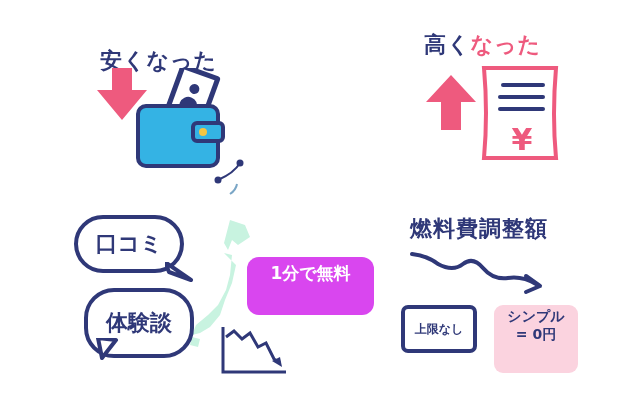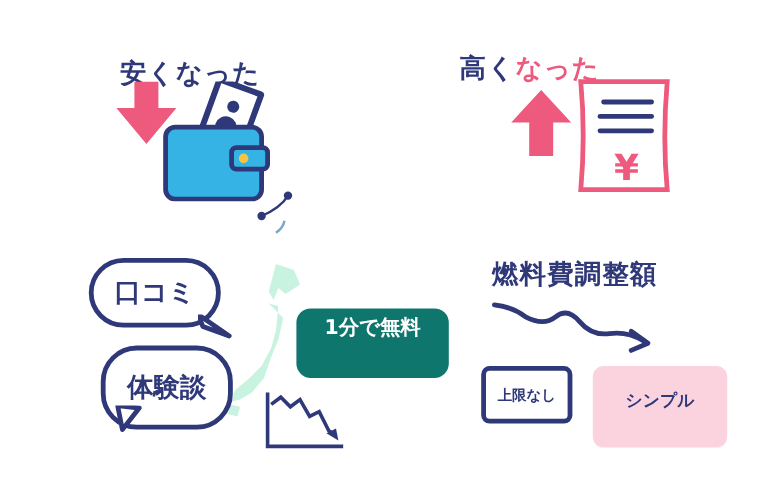--- a/index.html
+++ b/index.html
@@ -2,25 +2,25 @@
 <html><head>
 <meta charset="utf-8">
 <style>
   html,body{margin:0;padding:0;background:#ffffff;}
   body{width:640px;height:400px;position:relative;overflow:hidden;font-family:"DejaVu Sans","Liberation Sans",sans-serif;}
   .abs{position:absolute;}
   .navy{color:#2f3878;}
   .pink{color:#ee5a7e;}
   .title{font-weight:bold;font-size:22px;letter-spacing:1px;}
   .bubble{position:absolute;border:4px solid #2f3878;border-radius:30px;background:#fff;display:flex;align-items:center;justify-content:center;font-weight:bold;font-size:22px;color:#2f3878;box-sizing:border-box;}
-  .sim{position:absolute;left:247px;top:257px;width:127px;height:58px;background:#0f766e;border-radius:12px;color:#fff;font-weight:bold;text-align:center;box-sizing:border-box;padding-top:6px;}
+  .sim{position:absolute;left:247px;top:257px;width:127px;height:58px;background:#d946ef;border-radius:12px;color:#fff;font-weight:bold;text-align:center;box-sizing:border-box;padding-top:6px;}
   .sim .l1{font-size:17px;line-height:21px;}
   .sim .l2{font-size:13px;line-height:18px;margin-top:48px;}
   .limit{position:absolute;left:401px;top:305px;width:76px;height:48px;border:4px solid #2f3878;border-radius:7px;box-sizing:border-box;display:flex;align-items:center;justify-content:center;font-weight:bold;font-size:12px;color:#2f3878;text-align:center;}
-  .zero{position:absolute;left:494px;top:305px;width:112px;height:68px;background:#fbd3df;border-radius:9px;color:#2f3878;font-weight:bold;font-size:14px;line-height:18px;text-align:center;box-sizing:border-box;padding-top:20px;}
+  .zero{position:absolute;left:494px;top:305px;width:84px;height:68px;background:#fbd3df;border-radius:9px;color:#2f3878;font-weight:bold;font-size:14px;line-height:18px;text-align:center;box-sizing:border-box;padding-top:2px;}
 </style>
 </head>
 <body>
 
 <div class="abs title navy" style="left:100px;top:30px;margin-top:16px;">安くなった</div>
 
 <svg class="abs" style="left:95px;top:68px;" width="55" height="55">
   <polygon points="17,0 37,0 37,22 52,22 27,52 2,22 17,22" fill="#ee5a7e"></polygon>
 </svg>
 
@@ -36,21 +36,21 @@
   <circle cx="68" cy="64" r="4" fill="#f5c542"></circle>
 </svg>
 
 <svg class="abs" style="left:212px;top:158px;" width="40" height="40">
   <circle cx="28" cy="5" r="3.5" fill="#2f3878"></circle>
   <circle cx="6" cy="22" r="3.5" fill="#2f3878"></circle>
   <path d="M28 5 Q22 15 6 22" stroke="#2f3878" stroke-width="2" fill="none"></path>
   <path d="M18 36 Q24 32 25 26" stroke="#7aa6c6" stroke-width="2" fill="none"></path>
 </svg>
 
-<div class="abs title" style="left:383px;top:30px;margin-top:12px;">
+<div class="abs title" style="left:424px;top:30px;">
   <span class="navy">高く</span><span class="pink">なった</span>
 </div>
 
 <svg class="abs" style="left:424px;top:75px;" width="55" height="58">
   <polygon points="27,0 52,27 37,27 37,55 17,55 17,27 2,27" fill="#ee5a7e"></polygon>
 </svg>
 
 <svg class="abs" style="left:478px;top:65px;" width="85" height="100">
   <path d="M6 3 L78 3 Q74 50 78 93 L6 93 Q10 48 6 3 Z" fill="#fff" stroke="#ee5a7e" stroke-width="4"></path>
   <line x1="25" y1="20" x2="65" y2="20" stroke="#2f3878" stroke-width="4" stroke-linecap="round"></line>
@@ -89,13 +89,14 @@
 
 <svg class="abs" style="left:408px;top:250px;" width="140" height="50">
   <path d="M4 4 Q20 6 30 14 Q45 22 55 14 Q65 6 75 18 Q85 30 100 28 Q115 26 128 34" fill="none" stroke="#2f3878" stroke-width="4" stroke-linecap="round"></path>
   <path d="M118 26 L132 36 L118 42" fill="none" stroke="#2f3878" stroke-width="4" stroke-linecap="round" stroke-linejoin="round"></path>
 </svg>
 
 <div class="limit">上限なし</div>
 
 <div class="zero">
   <div>シンプル</div>
+  <div>= 0円</div>
 </div>
 
 </body></html>

